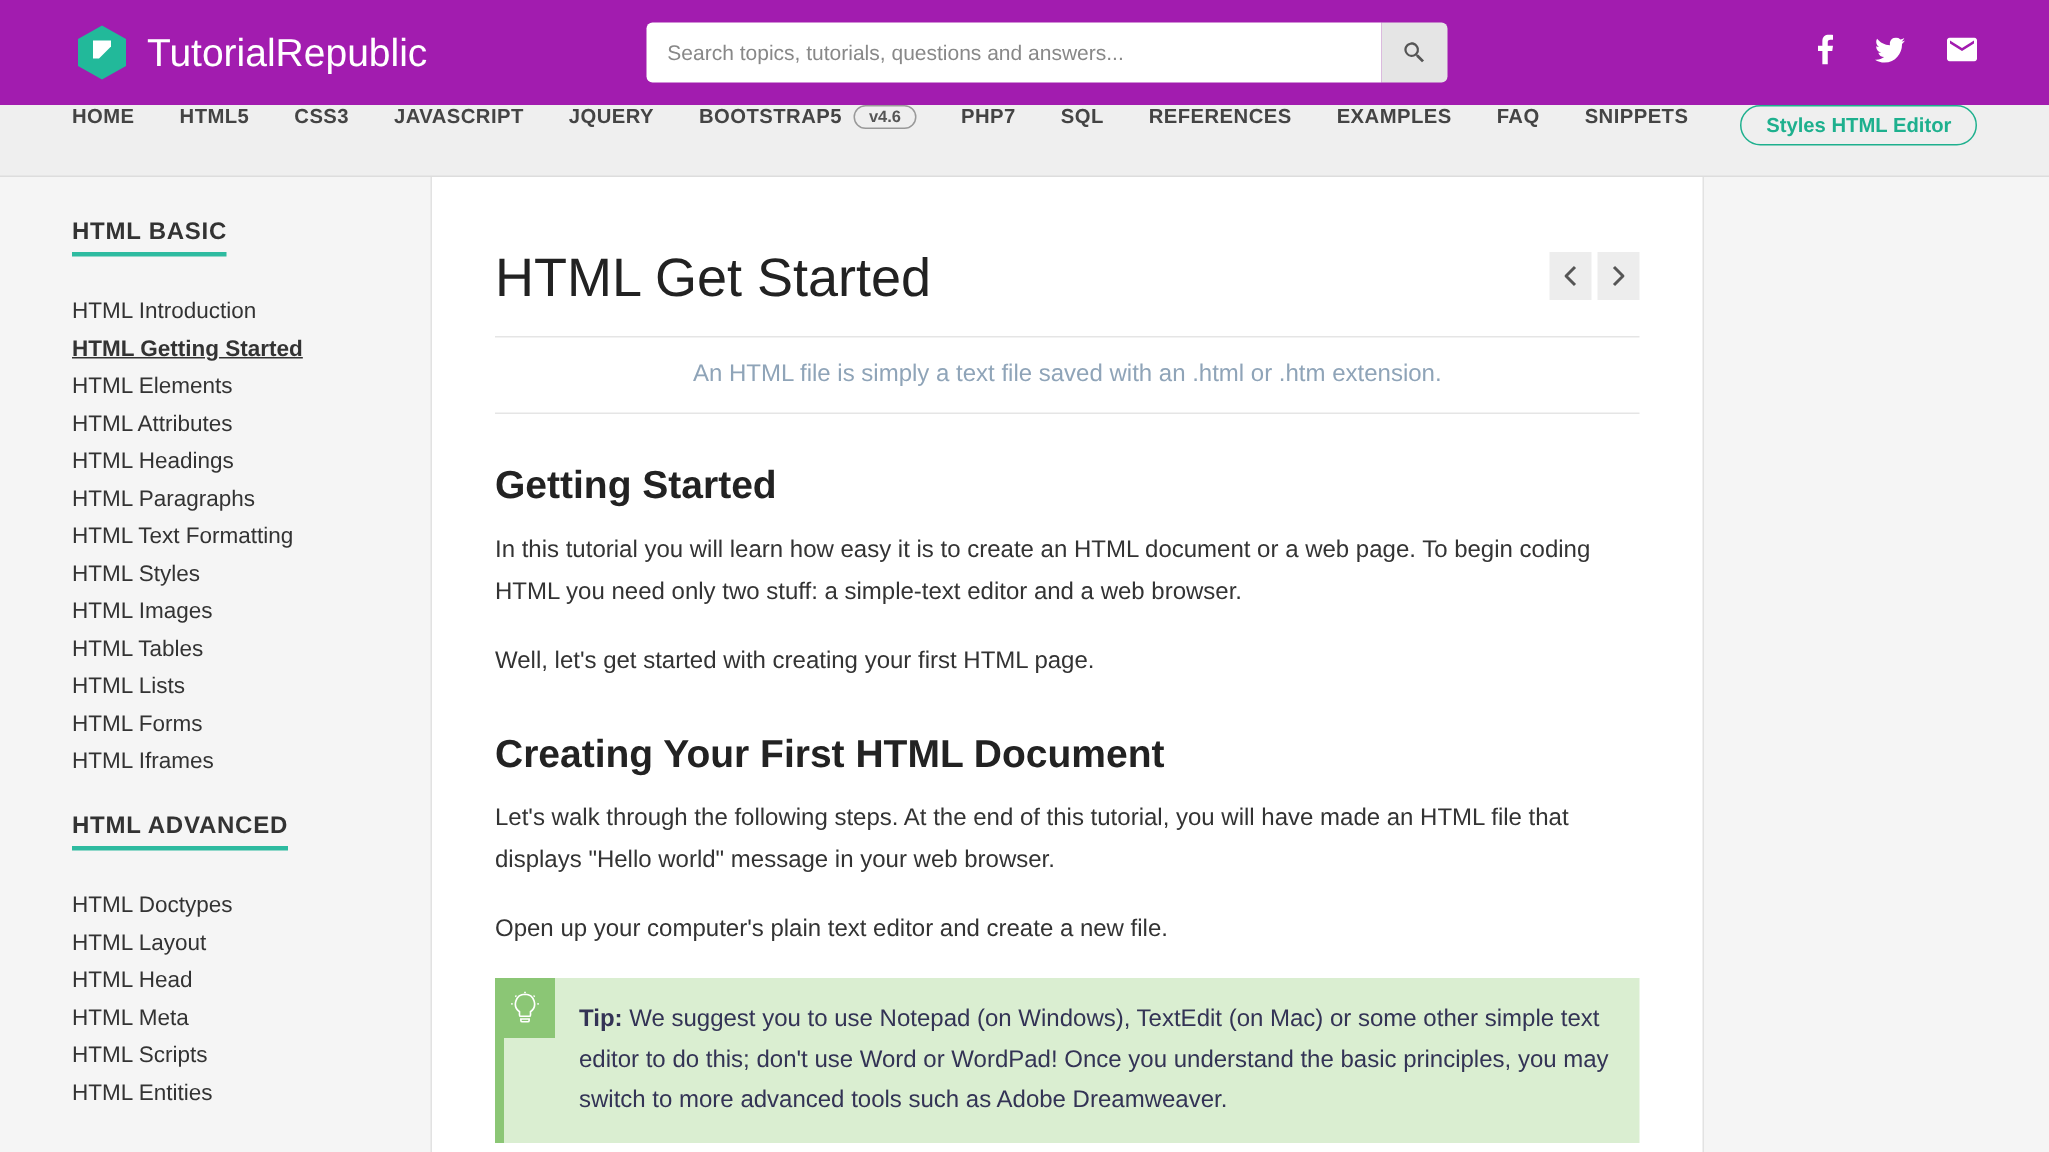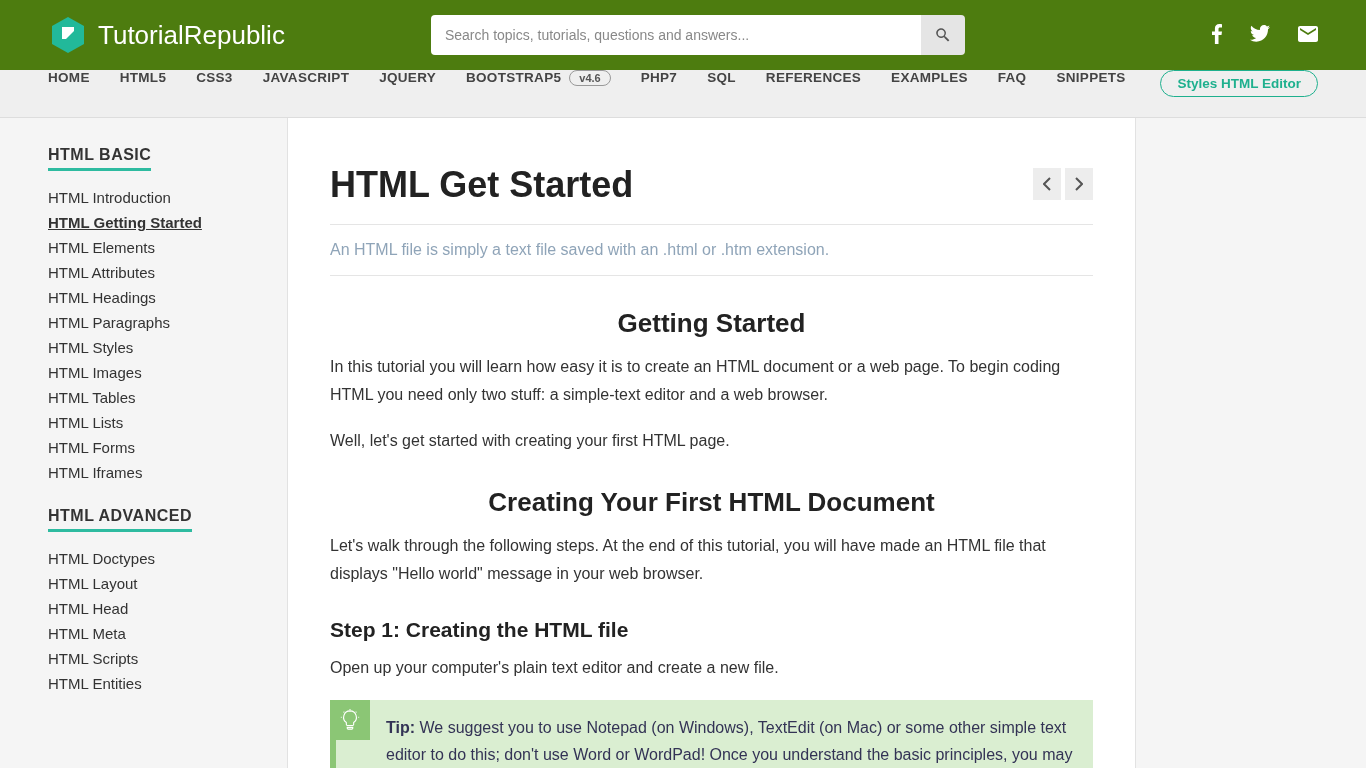--- a/index.html
+++ b/index.html
@@ -1,41 +1,41 @@
 <!DOCTYPE html>
 <html><head>
 <meta charset="utf-8">
 <style>
 * { margin:0; padding:0; box-sizing:border-box; }
 body { font-family:"Segoe UI",Tahoma,Arial,sans-serif; font-size:15px; color:#333; background:#f5f5f5; }
-.header { background:#4d7c0f; height:70px; display:flex; align-items:center; padding:0 48px; }
+.header { background:#a21caf; height:70px; display:flex; align-items:center; padding:0 48px; }
 .logo { display:flex; align-items:center; color:#fff; font-size:26px; font-weight:400; }
 .logo-hex { width:40px; height:40px; margin-right:10px; position:relative; display:flex; align-items:center; justify-content:center; }
 .search-wrap { margin-left:100px; display:flex; }
 .search-input { width:490px; height:40px; border:none; border-radius:4px 0 0 4px; padding:0 14px; font-size:14px; color:#333;margin-left:46px; }
 .search-input::placeholder { color:#888; }
 .search-btn { width:44px; height:40px; border:none; background:#e5e5e5; border-radius:0 4px 4px 0; cursor:pointer; display:flex; align-items:center; justify-content:center; }
 .social { margin-left:auto; display:flex; align-items:center; gap:28px; }
 .social svg { fill:#fff; }
 .navbar { background:#efefef; border-bottom:1px solid #ddd; height:48px; display:flex; align-items:flex-start; padding:0 48px; font-size:13.5px; font-weight:700; color:#444; }
 .nav-item { margin-right:30px; cursor:pointer; letter-spacing:0.3px; }
 .nav-ver { display:inline-block; border:1px solid #999; border-radius:10px; padding:1px 9px; font-size:11px; font-weight:700; margin-left:-22px; margin-right:30px; color:#555; }
 .editor-btn { margin-left:auto; border:1.5px solid #1eb08e; color:#1eb08e; border-radius:18px; padding:5px 16px; font-size:13.5px; font-weight:700; cursor:pointer; }
 .container { display:flex; max-width:1366px; }
 .sidebar { width:288px; padding:28px 0 0 48px; border-right:1px solid #e2e2e2; background:#f5f5f5; min-height:698px; }
-.side-head { font-size:16px; font-weight:700; color:#333; letter-spacing:0.5px; display:inline-block; padding-bottom:4px; border-bottom:3px solid #2ebba0; margin-bottom:14px; }
+.side-head { font-size:16px; font-weight:700; color:#333; letter-spacing:0.5px; display:inline-block; padding-bottom:4px; border-bottom:3px solid #2ebba0; margin-bottom:24px; }
 .side-item { display:block; font-size:15px; color:#333; padding:4px 0; cursor:pointer; }
 .side-item.active { text-decoration:underline;font-weight:bold; }
 .side-section { margin-bottom:22px; }
 .content { flex:1; background:#fff; border-right:1px solid #e2e2e2; padding:46px 42px 0 42px; max-width:848px; position:relative; }
 .pager { position:absolute; right:42px; top:50px; display:flex; gap:4px; }
 .pager-btn { width:28px; height:32px; background:#ededed; display:flex; align-items:center; justify-content:center; cursor:pointer; }
-h1 { font-size:36px; font-weight:700; color:#222; margin-bottom:18px; }
-.subtitle { color:#8fa4b8; font-size:16px; padding:16px 0; border-top:1px solid #e5e5e5; border-bottom:1px solid #e5e5e5; }
-h2 { font-size:26px; font-weight:700; color:#222; margin-top:32px; margin-bottom:14px;text-align:center; }
+h1 { font-size:36px; font-weight:400; color:#222; margin-bottom:18px; }
+.subtitle { color:#8fa4b8; font-size:16px; padding:16px 0; border-top:1px solid #e5e5e5; border-bottom:1px solid #e5e5e5;text-align:center; }
+h2 { font-size:26px; font-weight:700; color:#222; margin-top:32px; margin-bottom:14px; }
 h3 { font-size:21px; font-weight:700; color:#222; margin-top:30px; margin-bottom:12px; }
 .para { font-size:16px; line-height:1.75; color:#333; margin-bottom:18px; }
 .tip-box { background:#daeed1; border-left:6px solid #8bc675; padding:14px 16px 14px 50px; position:relative; font-size:16px; line-height:1.7; color:#335; margin-top:16px; }
 .tip-icon { position:absolute; left:-6px; top:0; width:40px; height:40px; background:#8bc675; display:flex; align-items:center; justify-content:center; }
 .tip-icon svg { fill:#fff; }
 .right-space { width:230px; background:#f5f5f5; }
 </style>
 </head>
 <body>
 
@@ -90,20 +90,21 @@
 <div class="container">
   <div class="sidebar">
     <div class="side-section">
       <div><span class="side-head">HTML BASIC</span></div>
       <span class="side-item">HTML Introduction</span>
       <span class="side-item active">HTML Getting Started</span>
       <span class="side-item">HTML Elements</span>
       <span class="side-item">HTML Attributes</span>
       <span class="side-item">HTML Headings</span>
       <span class="side-item">HTML Paragraphs</span>
+      <span class="side-item">HTML Text Formatting</span>
       <span class="side-item">HTML Styles</span>
       <span class="side-item">HTML Images</span>
       <span class="side-item">HTML Tables</span>
       <span class="side-item">HTML Lists</span>
       <span class="side-item">HTML Forms</span>
       <span class="side-item">HTML Iframes</span>
     </div>
     <div class="side-section">
       <div><span class="side-head">HTML ADVANCED</span></div>
       <span class="side-item">HTML Doctypes</span>
@@ -128,21 +129,20 @@
           </svg>
       </div>
     </div>
     <h1>HTML Get Started</h1>
     <div class="subtitle">An HTML file is simply a text file saved with an .html or .htm extension.</div>
     <h2>Getting Started</h2>
     <p class="para">In this tutorial you will learn how easy it is to create an HTML document or a web page. To begin coding HTML you need only two stuff: a simple-text editor and a web browser.</p>
     <p class="para">Well, let's get started with creating your first HTML page.</p>
     <h2>Creating Your First HTML Document</h2>
     <p class="para">Let's walk through the following steps. At the end of this tutorial, you will have made an HTML file that displays "Hello world" message in your web browser.</p>
-    <h3>Step 1: Creating the HTML file</h3>
     <p class="para">Open up your computer's plain text editor and create a new file.</p>
     <div class="tip-box">
       <div class="tip-icon">
         <svg width="22" height="22" viewBox="0 0 24 24">
             <path d="M12 2a7 7 0 00-4 12.7V17a1 1 0 001 1h6a1 1 0 001-1v-2.3A7 7 0 0012 2zm-3 18h6v1a1 1 0 01-1 1h-4a1 1 0 01-1-1v-1zM12 0v1M3 9H2m20 0h-1M5 3l.7.7M19 3l-.7.7" stroke="#fff" stroke-width="1.2" fill="none"></path>
           </svg>
       </div>
       <strong>Tip:</strong><span> We suggest you to use Notepad (on Windows), TextEdit (on Mac) or some other simple text editor to do this; don't use Word or WordPad! Once you understand the basic principles, you may switch to more advanced tools such as Adobe Dreamweaver.</span>
     </div>
   </div>

